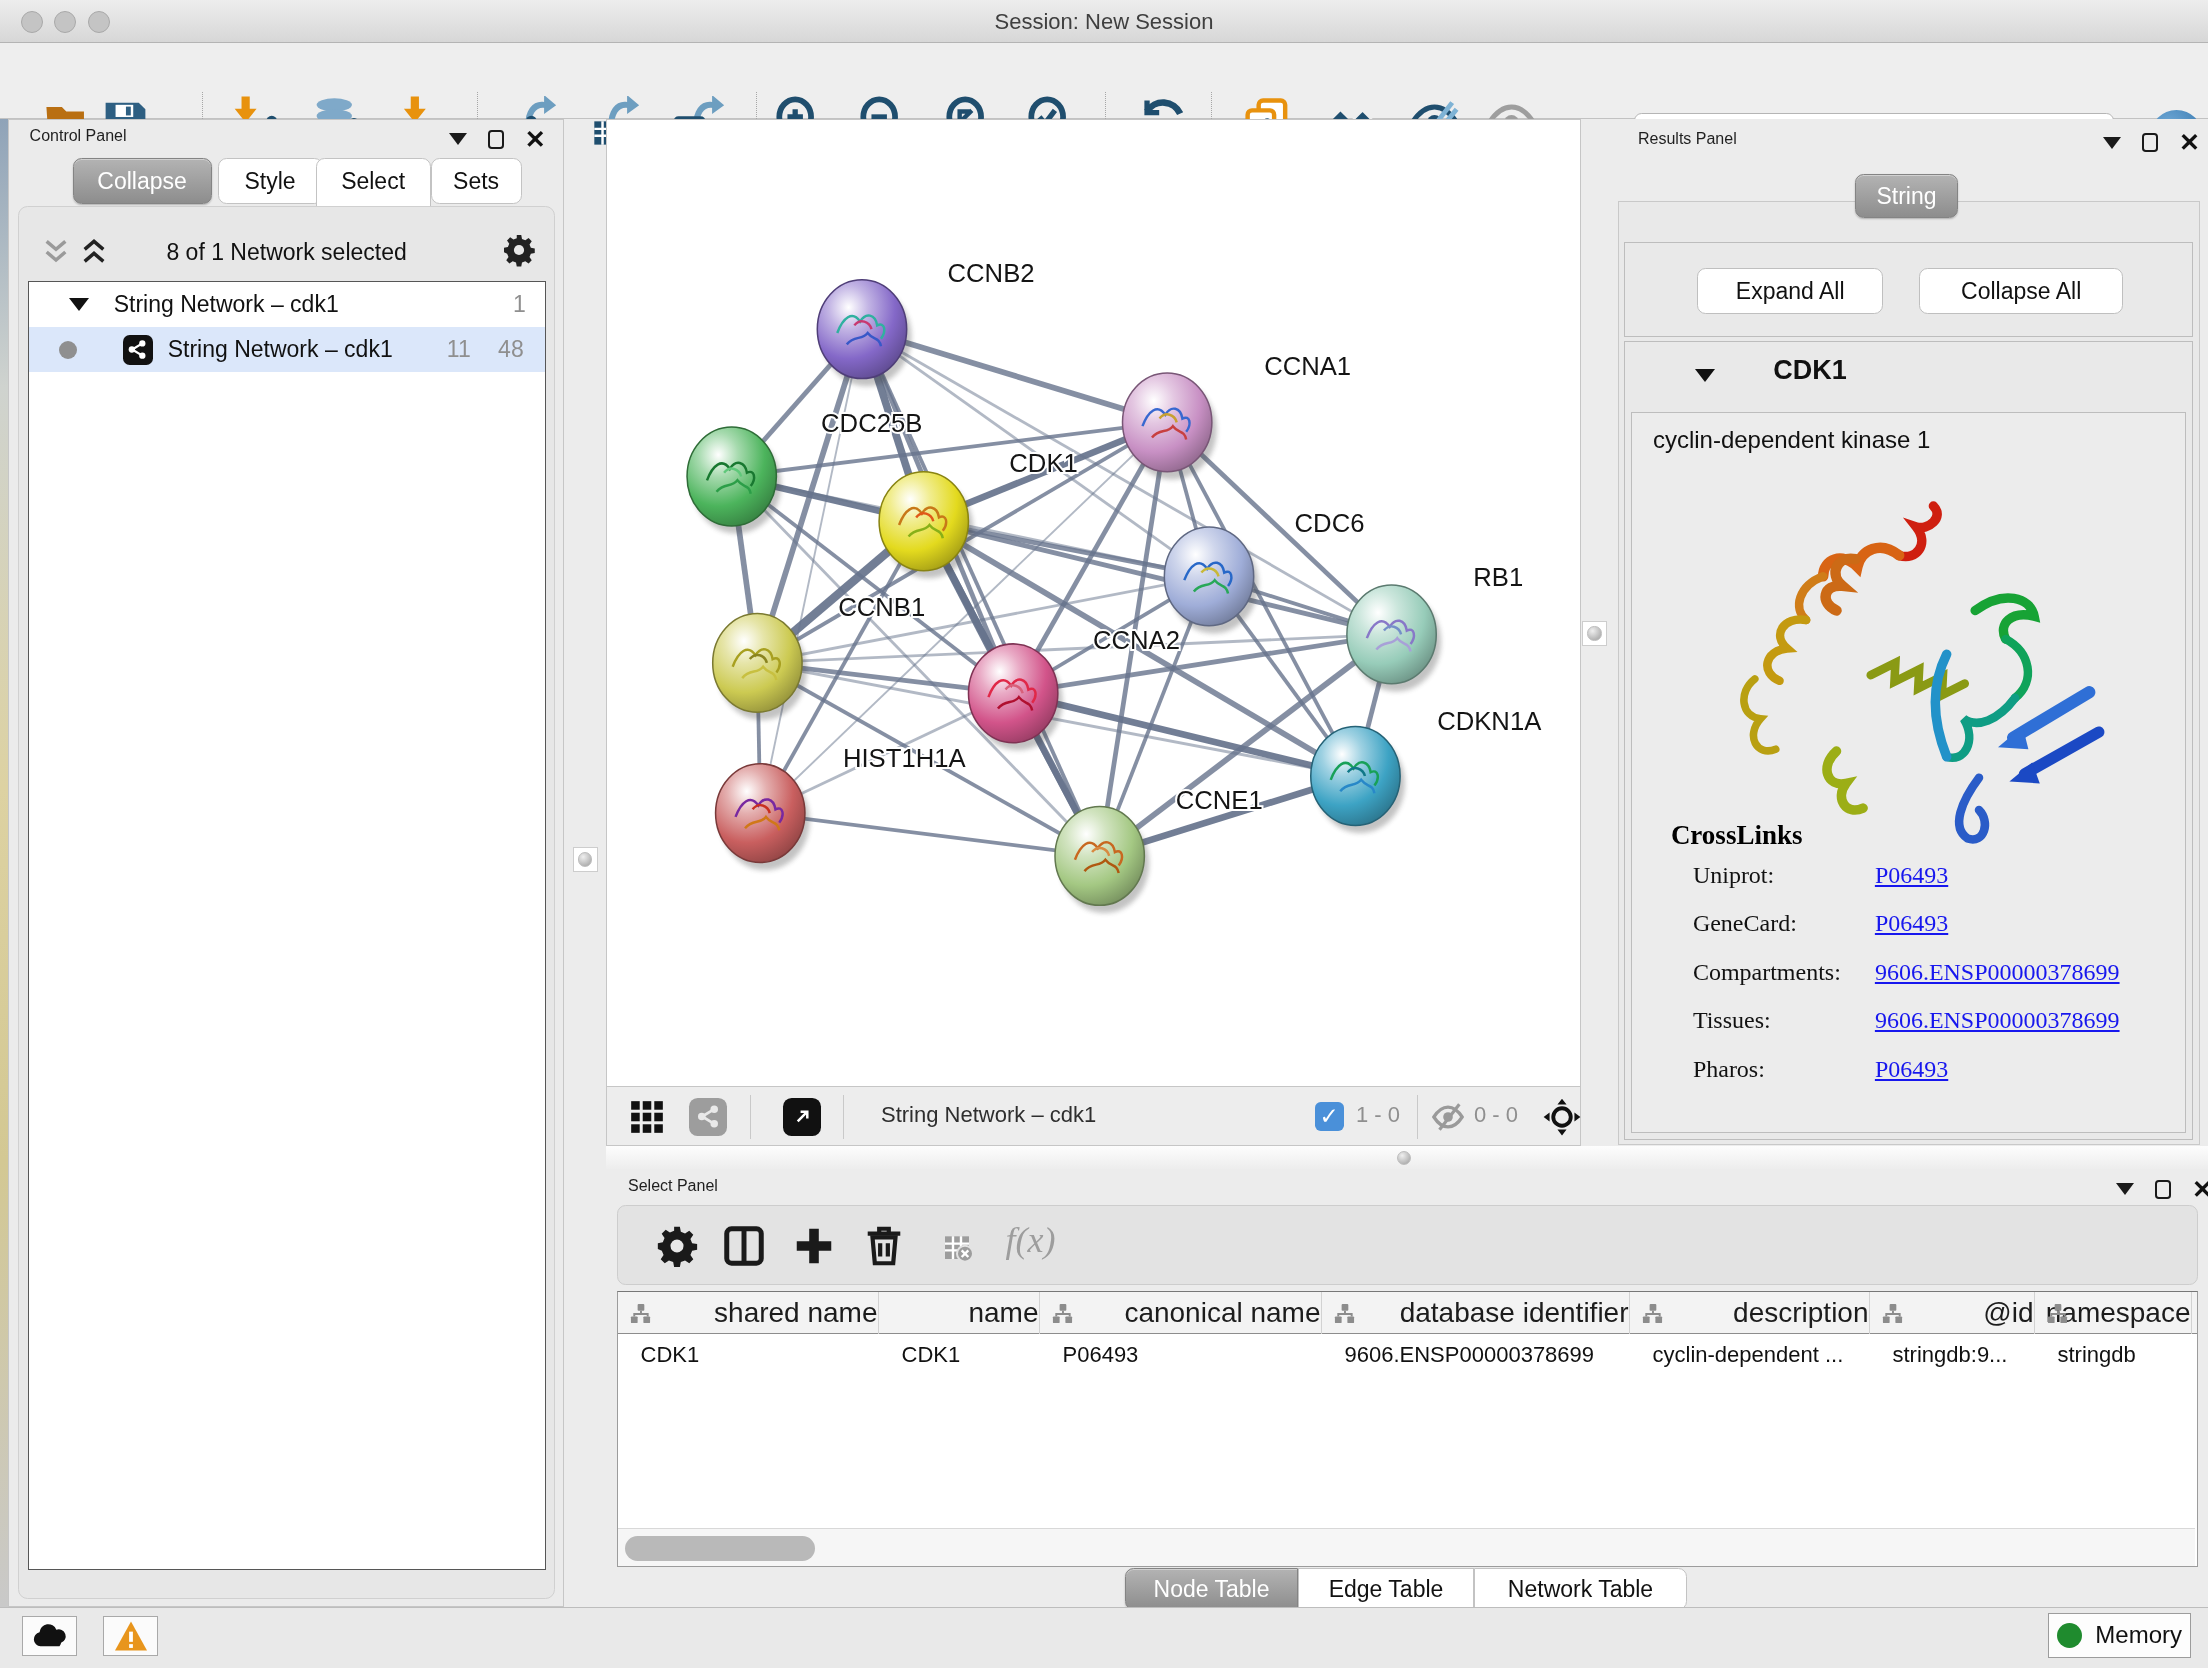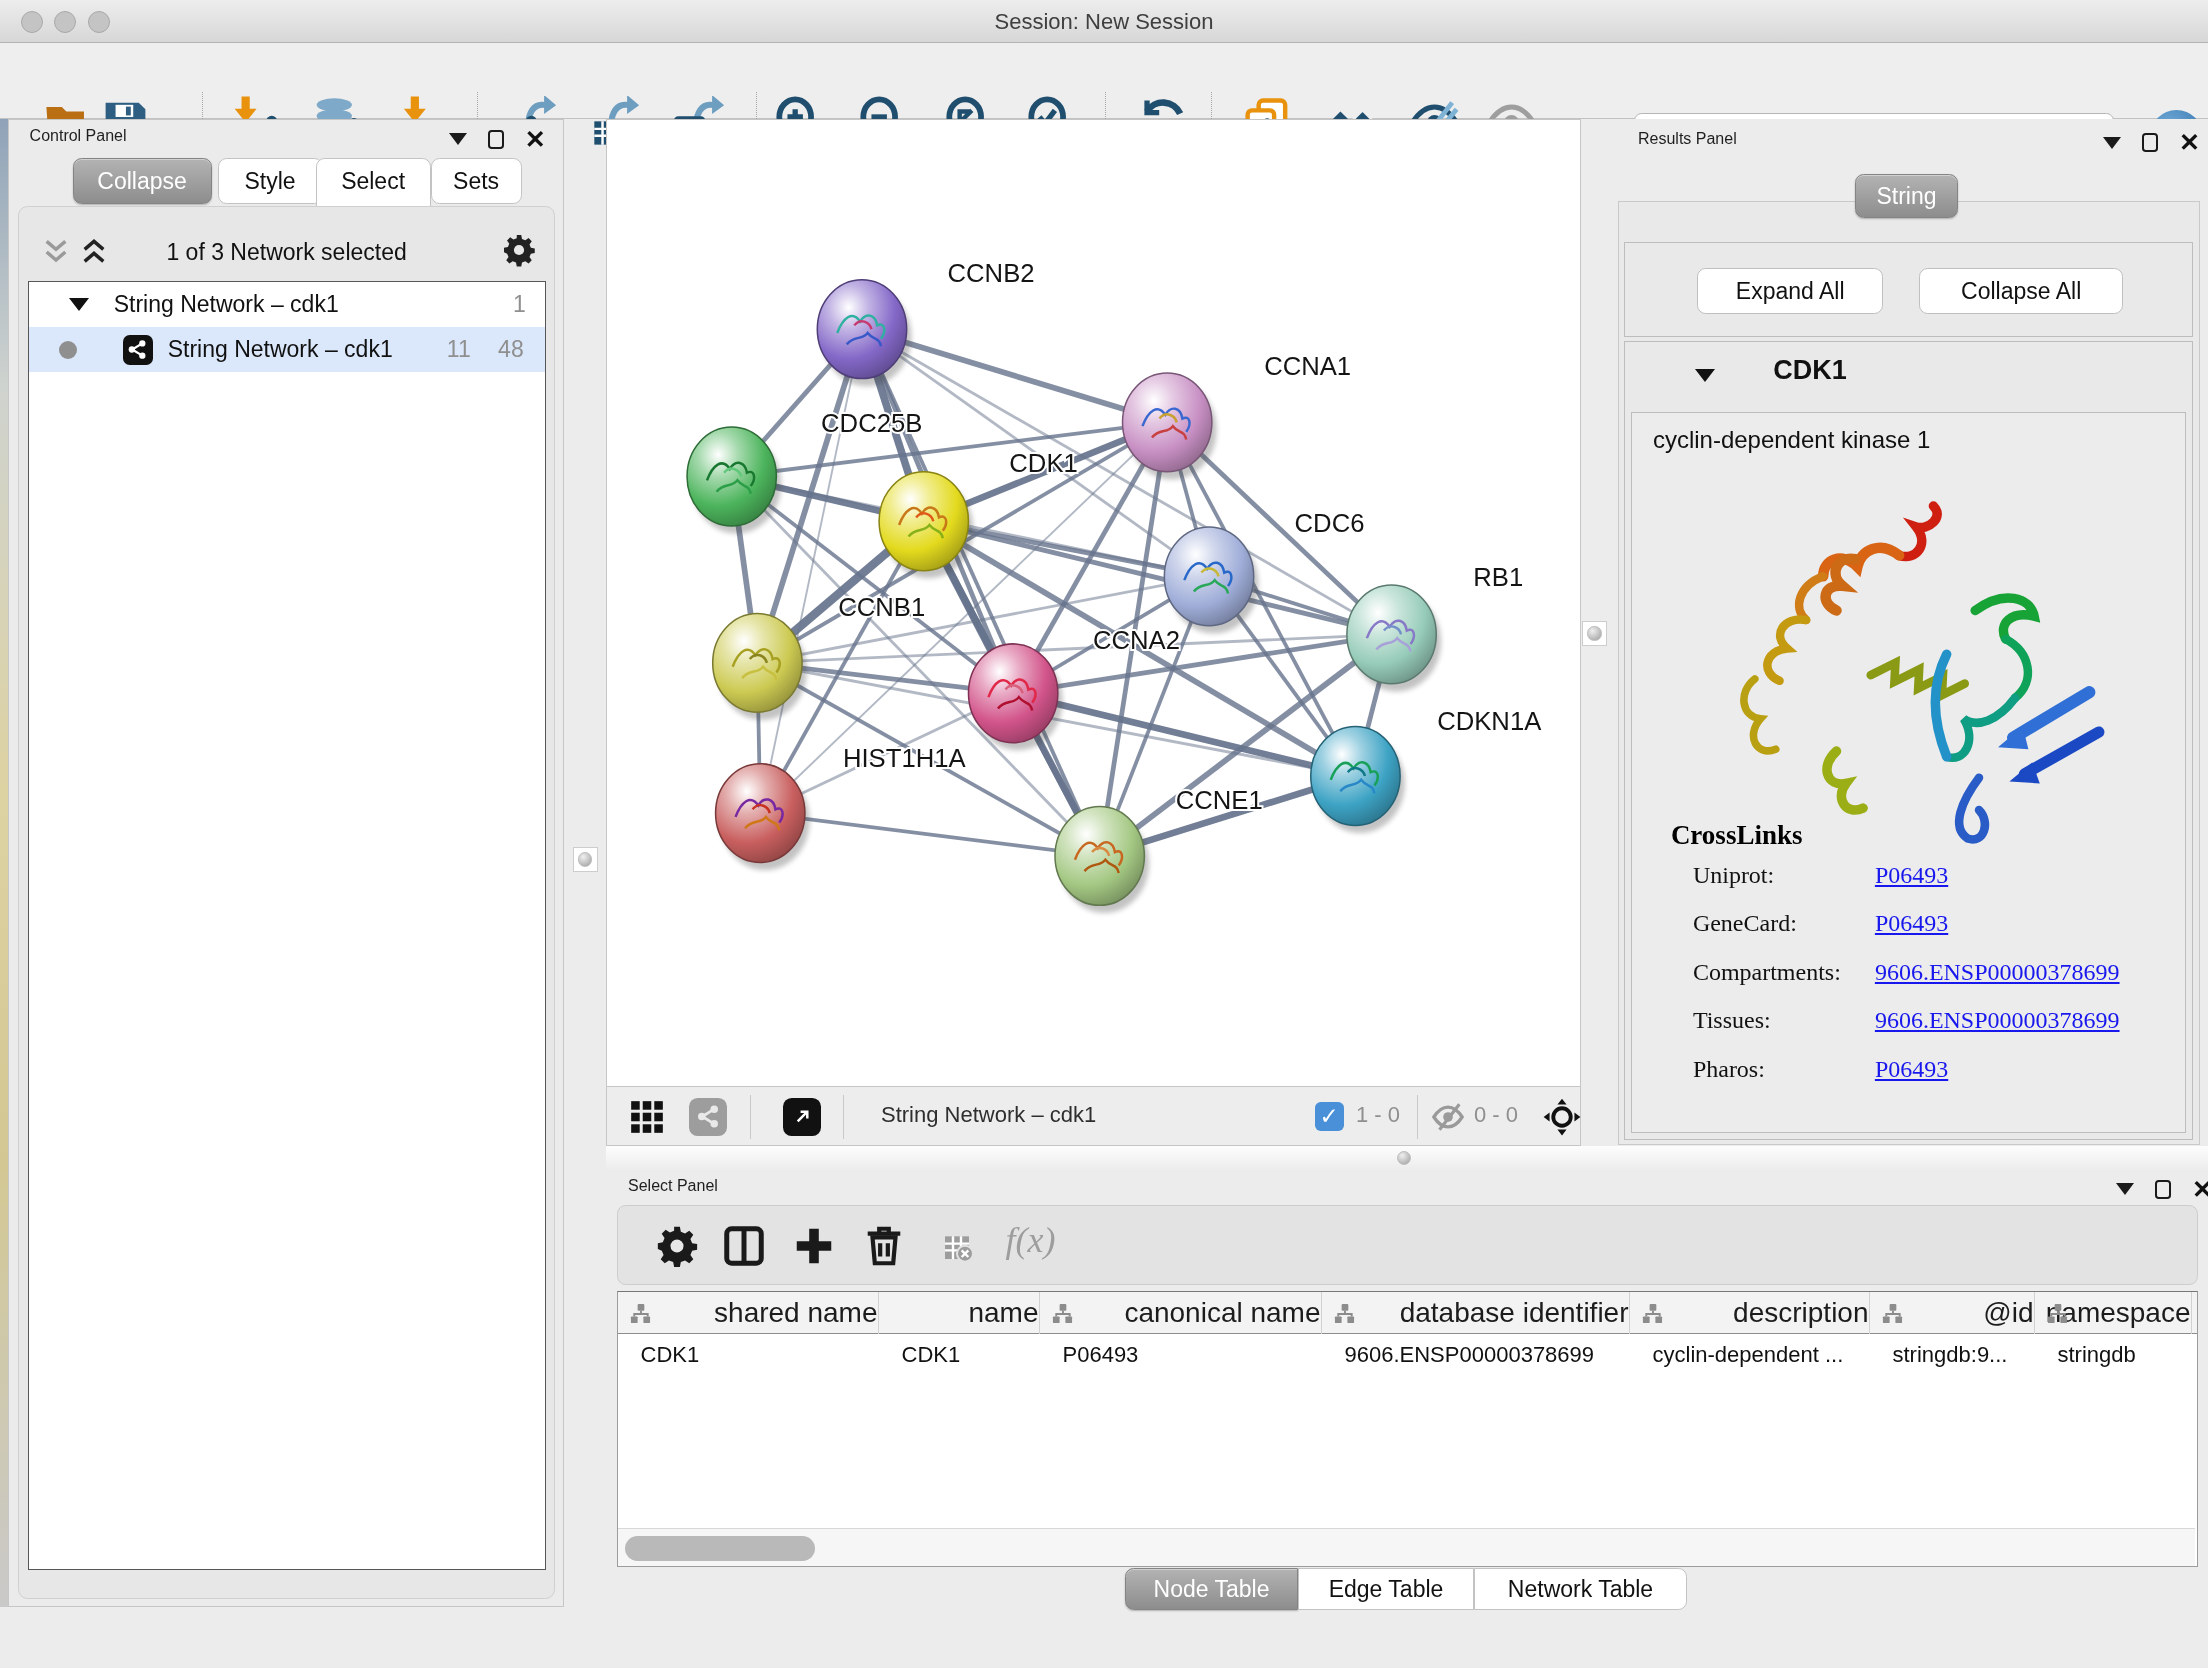--- a/index.html
+++ b/index.html
@@ -341,21 +341,21 @@
     <div class="tab" style="left:307px;top:38px;width:115px;height:58px;line-height:44px">Select</div>
     <div class="tab" style="left:422px;top:38px;width:91px;height:46px;line-height:44px">Sets</div>
 
     <div id="cp-inner">
       <svg style="position:absolute;left:21px;top:28.5px;width:32px;height:32px" viewBox="0 0 24 24">
         <path d="M5 4l7 6 7-6M5 12l7 6 7-6" fill="none" stroke="#9a9a9a" stroke-width="2.6" transform="rotate(0 12 12)"></path>
       </svg>
       <svg style="position:absolute;left:59px;top:28.5px;width:32px;height:32px" viewBox="0 0 24 24">
         <path d="M5 10l7-6 7 6M5 19l7-6 7 6" fill="none" stroke="#222" stroke-width="2.6"></path>
       </svg>
-      <div style="position:absolute;left:0;right:0;top:32px;text-align:center;font-size:23px;color:#111">1 of 3 Network selected</div>
+      <div style="position:absolute;left:0;right:0;top:32px;text-align:center;font-size:23px;color:#111">8 of 1 Network selected</div>
       <svg style="position:absolute;right:17px;top:25px;width:36px;height:36px" viewBox="0 0 24 24" color="#222">
           <use href="#sym-gear"></use>
         </svg>
 
       <div id="cp-tree">
         <div class="tree-row">
           <span class="tree-caret" style="margin-left:40px"></span>
           <span style="margin-left:25px">String Network – cdk1</span>
           <span class="tree-count" style="right:19px">1</span>
         </div>
@@ -809,14 +809,32 @@
         <div id="tp-scroll">
             <div id="tp-thumb"></div>
           </div>
       </div>
       <div class="tp-tab-row" style="left:519px">
         <div class="tab sel" style="position:relative;display:inline-block;width:173px;height:42px;line-height:40px;border-radius:8.6px 0 0 8.6px">Node Table</div><div class="tab" style="position:relative;display:inline-block;width:176px;height:42px;line-height:40px;border-radius:0">Edge Table</div><div class="tab" style="position:relative;display:inline-block;width:213px;height:42px;line-height:40px;border-radius:0 8.6px 8.6px 0">Network Table</div>
       </div>
     </div>
   </div>
 
+  <div id="statusbar">
+    <div class="sb-btn" style="left:22px">
+      <svg width="38" height="28.5" viewBox="0 0 24 18">
+          <path d="M6 16a4.5 4.5 0 01-.6-8.9A5.5 5.5 0 0116 5.5 4 4 0 0119 13.8 4 4 0 0118 16z" fill="#111"></path>
+        </svg>
+    </div>
+    <div class="sb-btn" style="left:103px">
+      <svg width="36" height="32" viewBox="0 0 24 22">
+          <path d="M12 1L23 21H1z" fill="#e8951c"></path>
+          <rect x="10.7" y="8" width="2.6" height="7" fill="#fff"></rect>
+          <rect x="10.7" y="16.6" width="2.6" height="2.6" fill="#fff"></rect>
+        </svg>
+    </div>
+    <div id="memory-btn">
+      <span id="memory-dot"></span>
+      <span>Memory</span>
+    </div>
+  </div>
 </div>
 
 
 </body></html>

